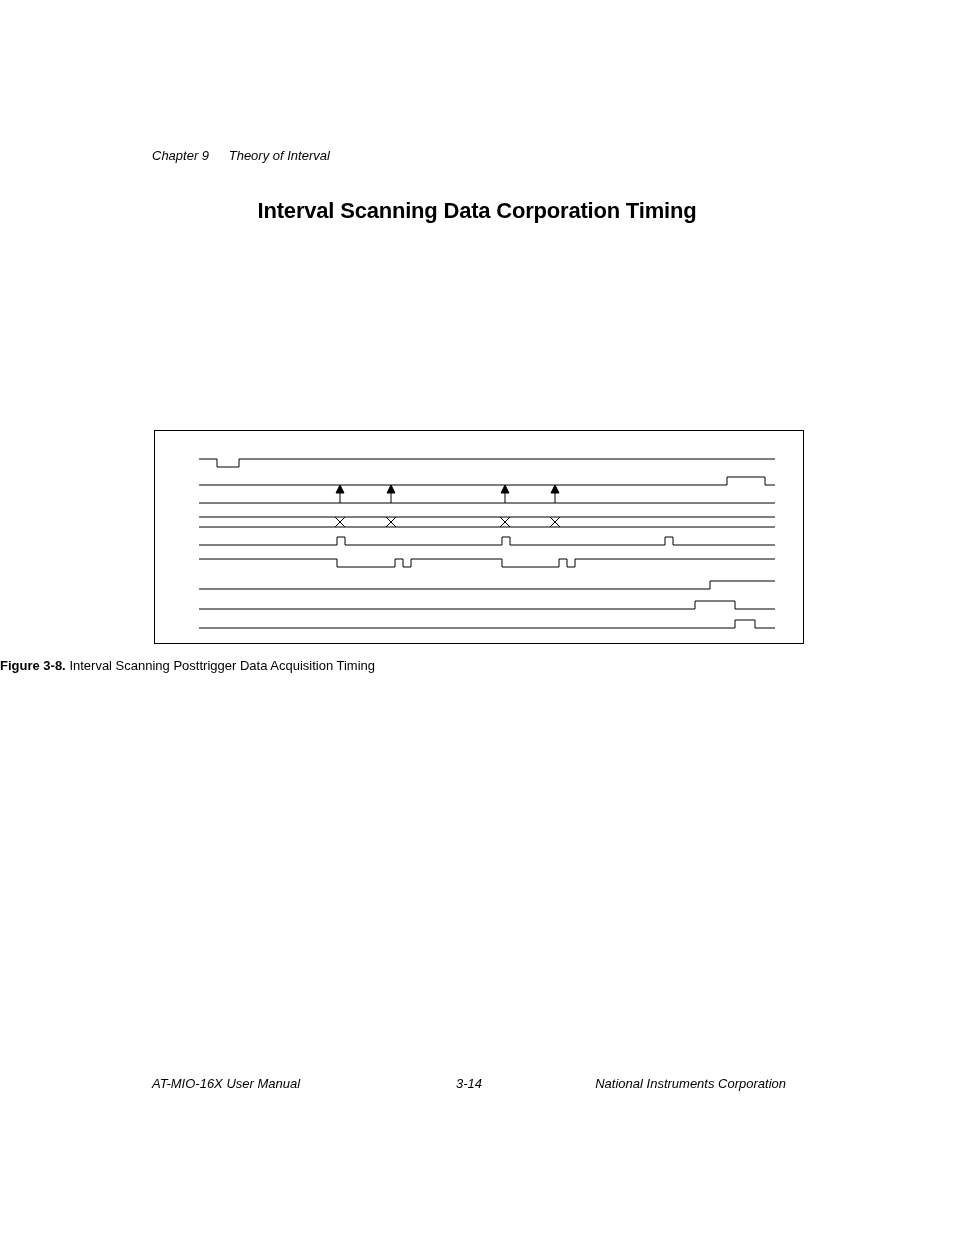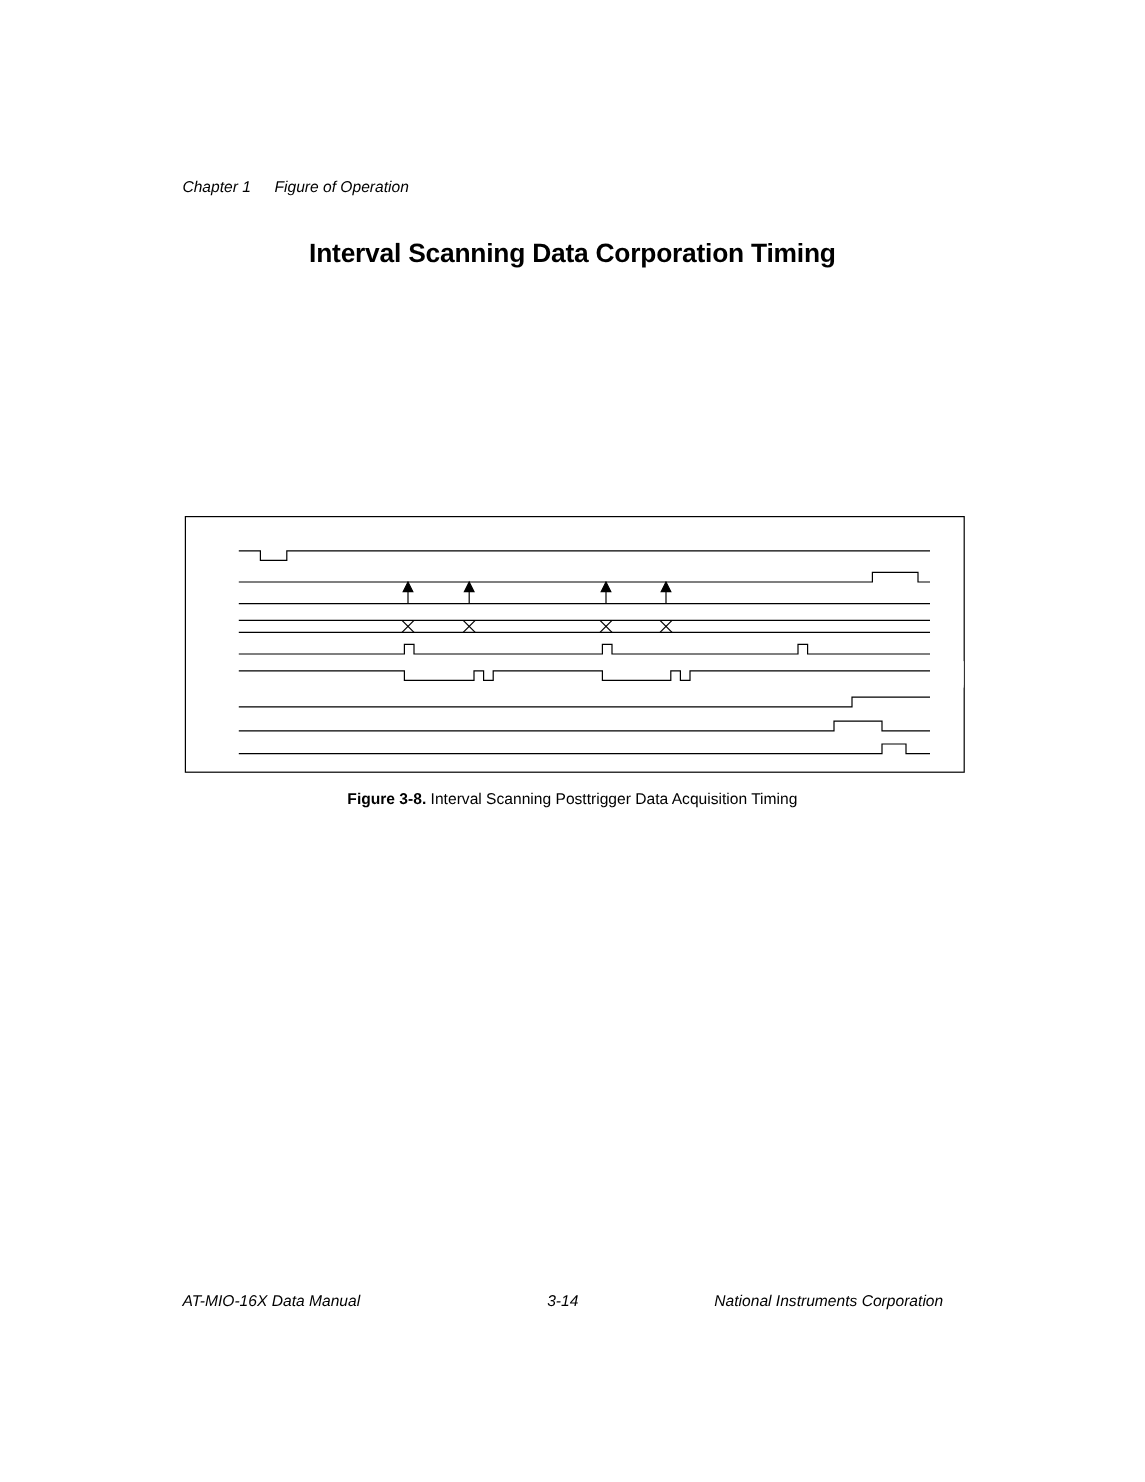--- a/index.html
+++ b/index.html
@@ -47,21 +47,21 @@
     border: 1px solid #000;
     background: #fff;
   }
   .figure svg {
     display: block;
   }
   .caption {
     position: absolute;
     top: 658px;
     width: 100%;
-    text-align: center;
+    text-align: left;
     font-size: 13px;
   }
   .caption .figlabel {
     font-weight: 700;
   }
   .footer {
     position: absolute;
     top: 1076px;
     left: 152px;
     right: 152px;
@@ -82,22 +82,22 @@
     position: absolute;
     right: 16px;
   }
 </style>
 </head>
 <body>
 
 <div class="page">
 
   <div class="header">
-    <span class="chapter">Chapter 1</span>
-    <span>Figure of Operation</span>
+    <span class="chapter">Chapter 9</span>
+    <span>Theory of Interval</span>
   </div>
 
   <div class="title">Interval Scanning Data Corporation Timing</div>
 
   <div class="figure">
     <svg viewBox="0 0 648 212" width="648" height="212">
       <g stroke="#000" stroke-width="1" fill="none">
 
         <path d="M 44 28 H 62 V 36 H 84 V 28 H 620"></path>
 
@@ -156,18 +156,18 @@
       </g>
     </svg>
   </div>
 
   <div class="caption">
     <span class="figlabel">Figure 3-8.</span>
     <span>Interval Scanning Posttrigger Data Acquisition Timing</span>
   </div>
 
   <div class="footer">
-    <span class="left">AT-MIO-16X Data Manual</span>
+    <span class="left">AT-MIO-16X User Manual</span>
     <span class="center">3-14</span>
     <span class="right">National Instruments Corporation</span>
   </div>
 
 </div>
 
 </body></html>

